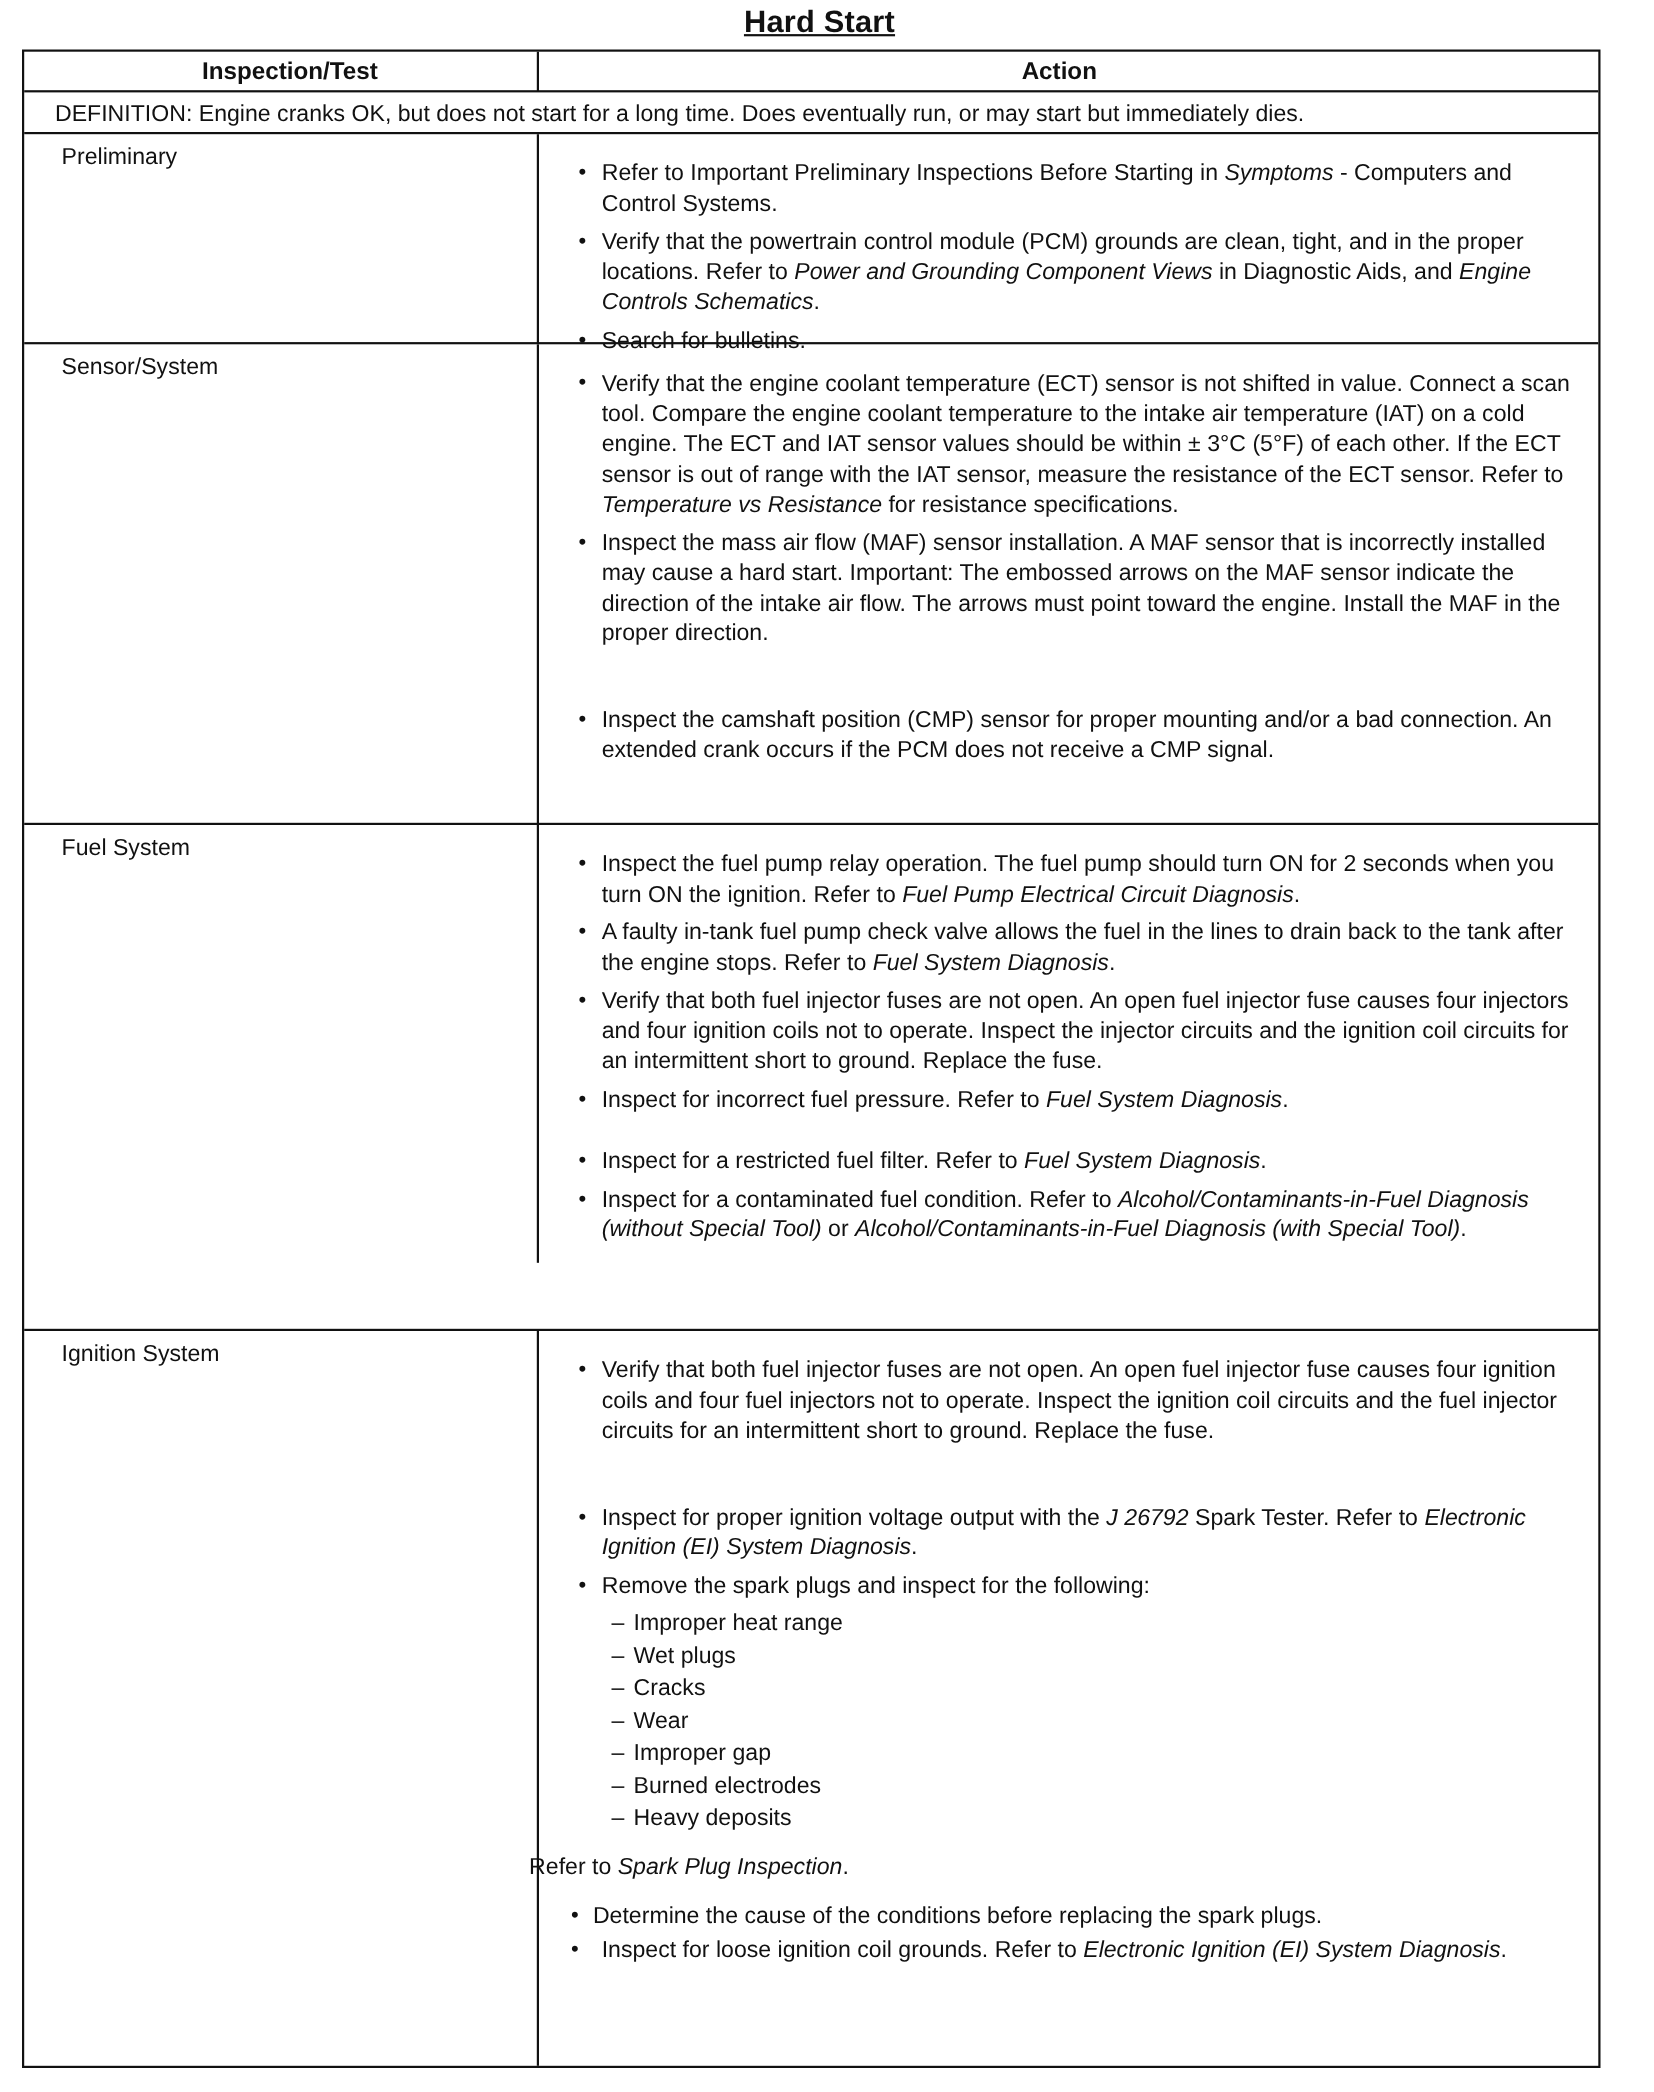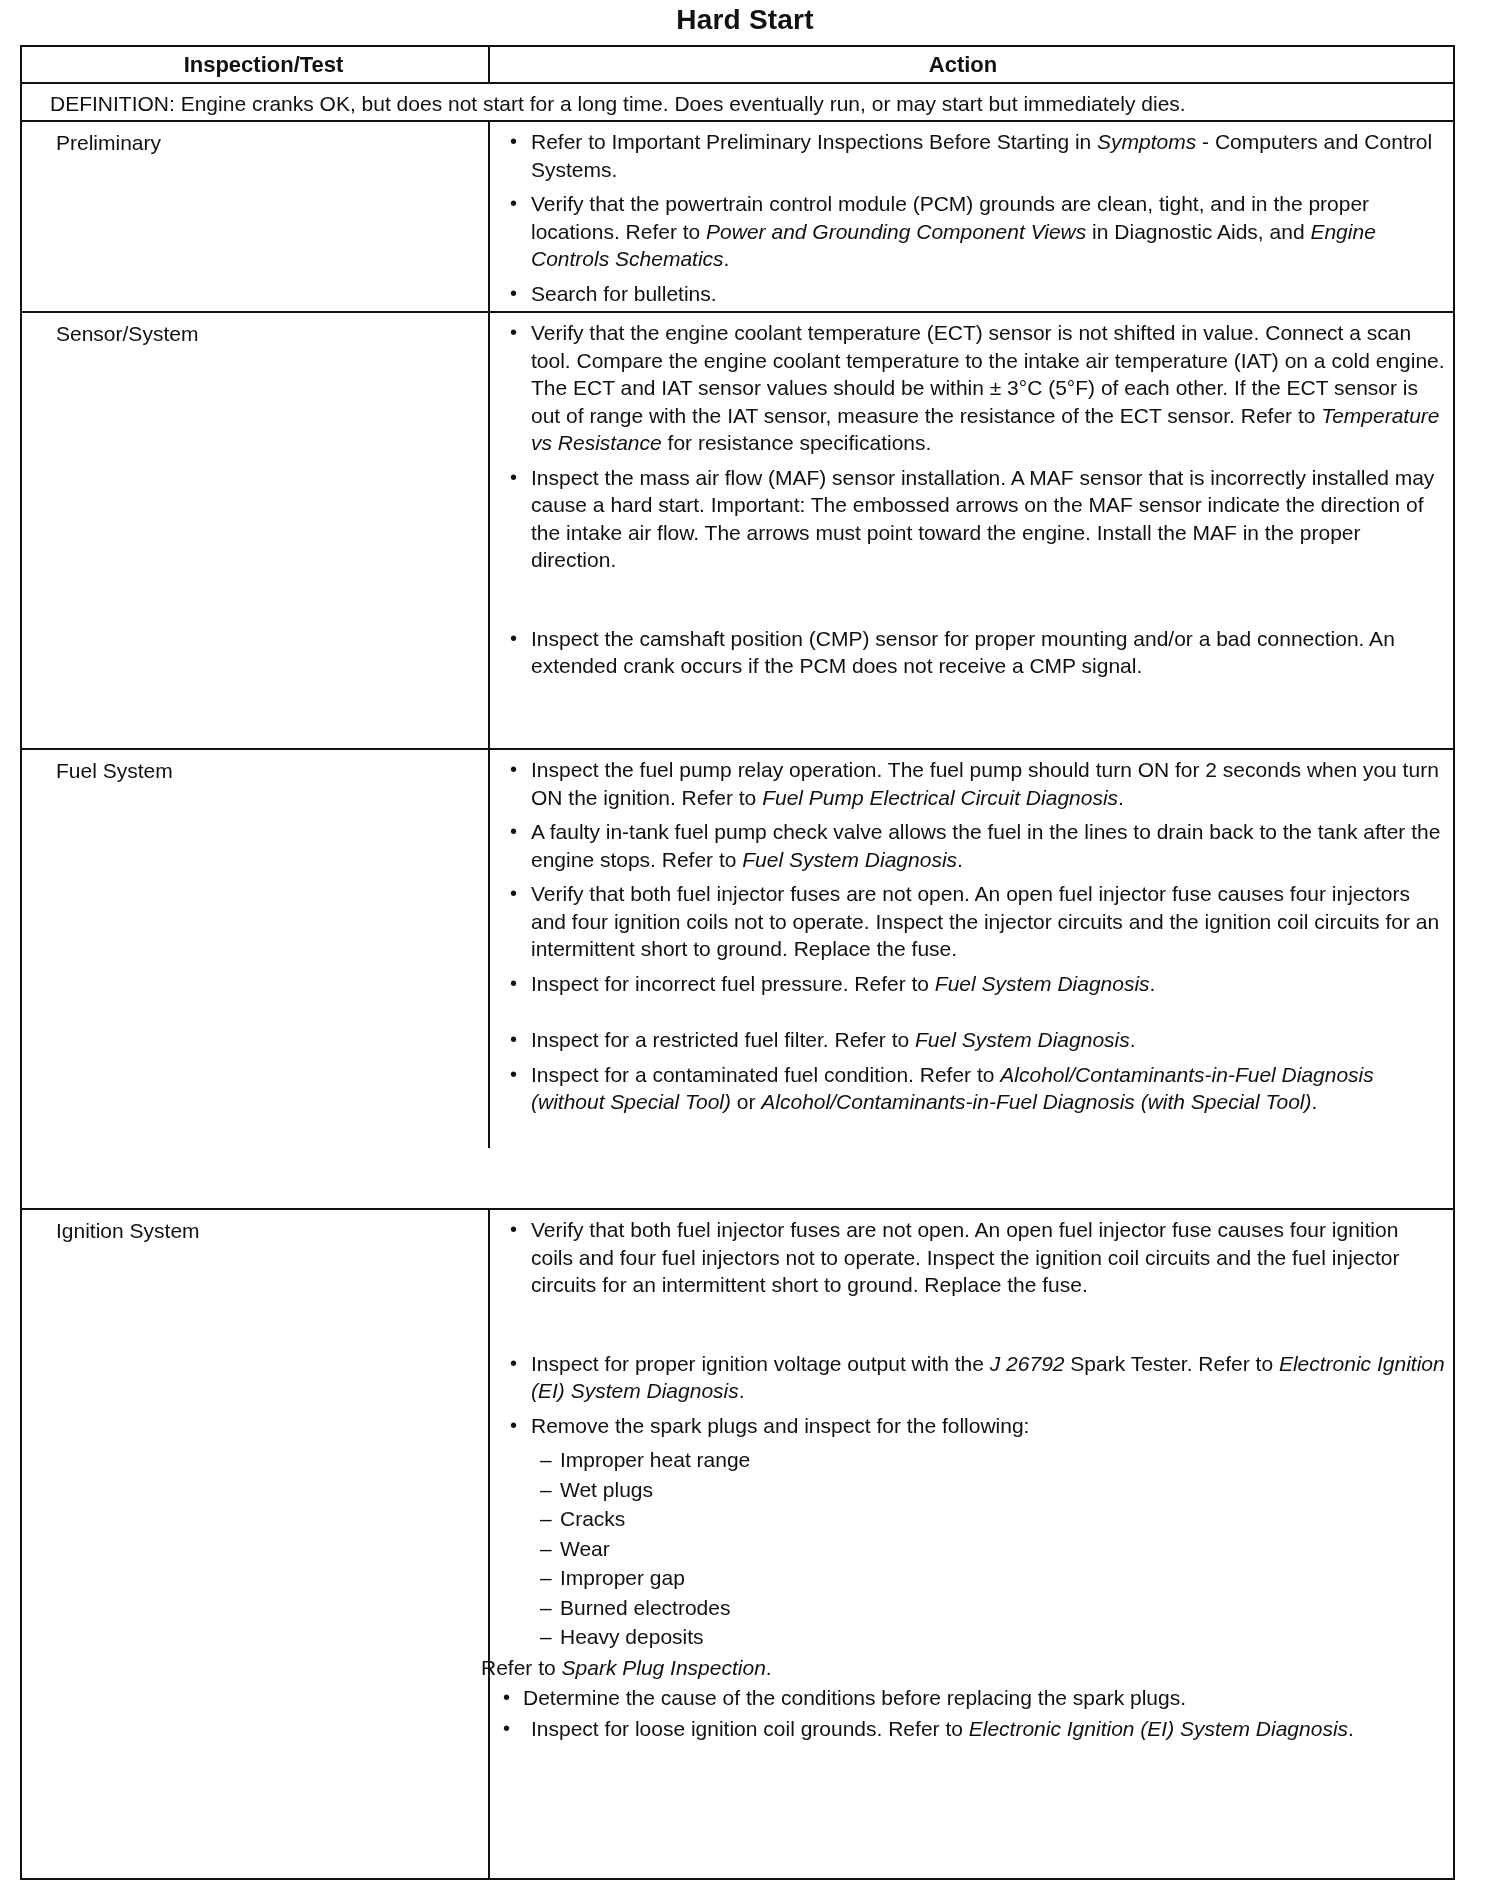--- a/index.html
+++ b/index.html
@@ -2,41 +2,41 @@
 <html><head>
 <meta charset="utf-8">
 <style>
   html, body { margin: 0; padding: 0; background: #ffffff; }
   body {
     width: 1504px; height: 1902px; position: relative; overflow: hidden;
     font-family: "Liberation Sans", sans-serif; color: #111111;
   }
   .title {
     position: absolute; left: 0; width: 1490px; top: 4px;
-    text-align: center; font-weight: bold; font-size: 28px; letter-spacing: 0.2px;
+    text-align: center; font-weight: bold; font-size: 28px; letter-spacing: 0.2px; text-decoration: underline;
   }
   .table {
     position: absolute; left: 20px; top: 45px; width: 1435px; height: 1835px;
     border: 2.5px solid #111; box-sizing: border-box;
   }
   .row { position: absolute; left: 0; right: 0; box-sizing: border-box; }
   .row.bordered { border-top: 2px solid #111; }
   .cell-left {
     position: absolute; left: 17px; top: 0; bottom: 0; width: 451px;
     border-right: 2px solid #111; box-sizing: border-box;
     font-size: 21px; padding: 7px 0 0 17px; line-height: 28px;
   }
   .cell-right {
     position: absolute; left: 451px; right: 0; top: 0; bottom: 0; box-sizing: border-box;
     font-size: 21px; line-height: 27.5px; padding: 6px 8px 0 0;
   }
   .hdr { font-weight: bold; font-size: 22px; text-align: center; padding: 4px 0 0 0; line-height: 28px; }
   .hdr.cell-left { padding-left: 0; }
   .def { position: absolute; left: 0; right: 0; top: 0; bottom: 0; font-size: 21px; padding: 6px 0 0 16px; line-height: 27px; margin-left: 12px; }
-  ul.bl { list-style: none; margin: 0; padding: 0; }
+  ul.bl { list-style: none; margin: 16px; padding: 0; }
   ul.bl > li { position: relative; padding-left: 58px; margin-bottom: 7px; }
   ul.bl > li::before {
     content: "\2022"; position: absolute; left: 37px; top: 0; font-size: 20px;
   }
   ul.bl.tight > li { padding-left: 50px; margin-bottom: 4px; }
   ul.bl.tight > li::before { left: 30px; }
   .gap { display: block; height: 44px; }
   .gap-s { display: block; height: 22px; }
   .dash { list-style: none; margin: 6px 0 0 0; padding: 0; }
   .dash li { padding-left: 67px; line-height: 29.5px; position: relative; }

